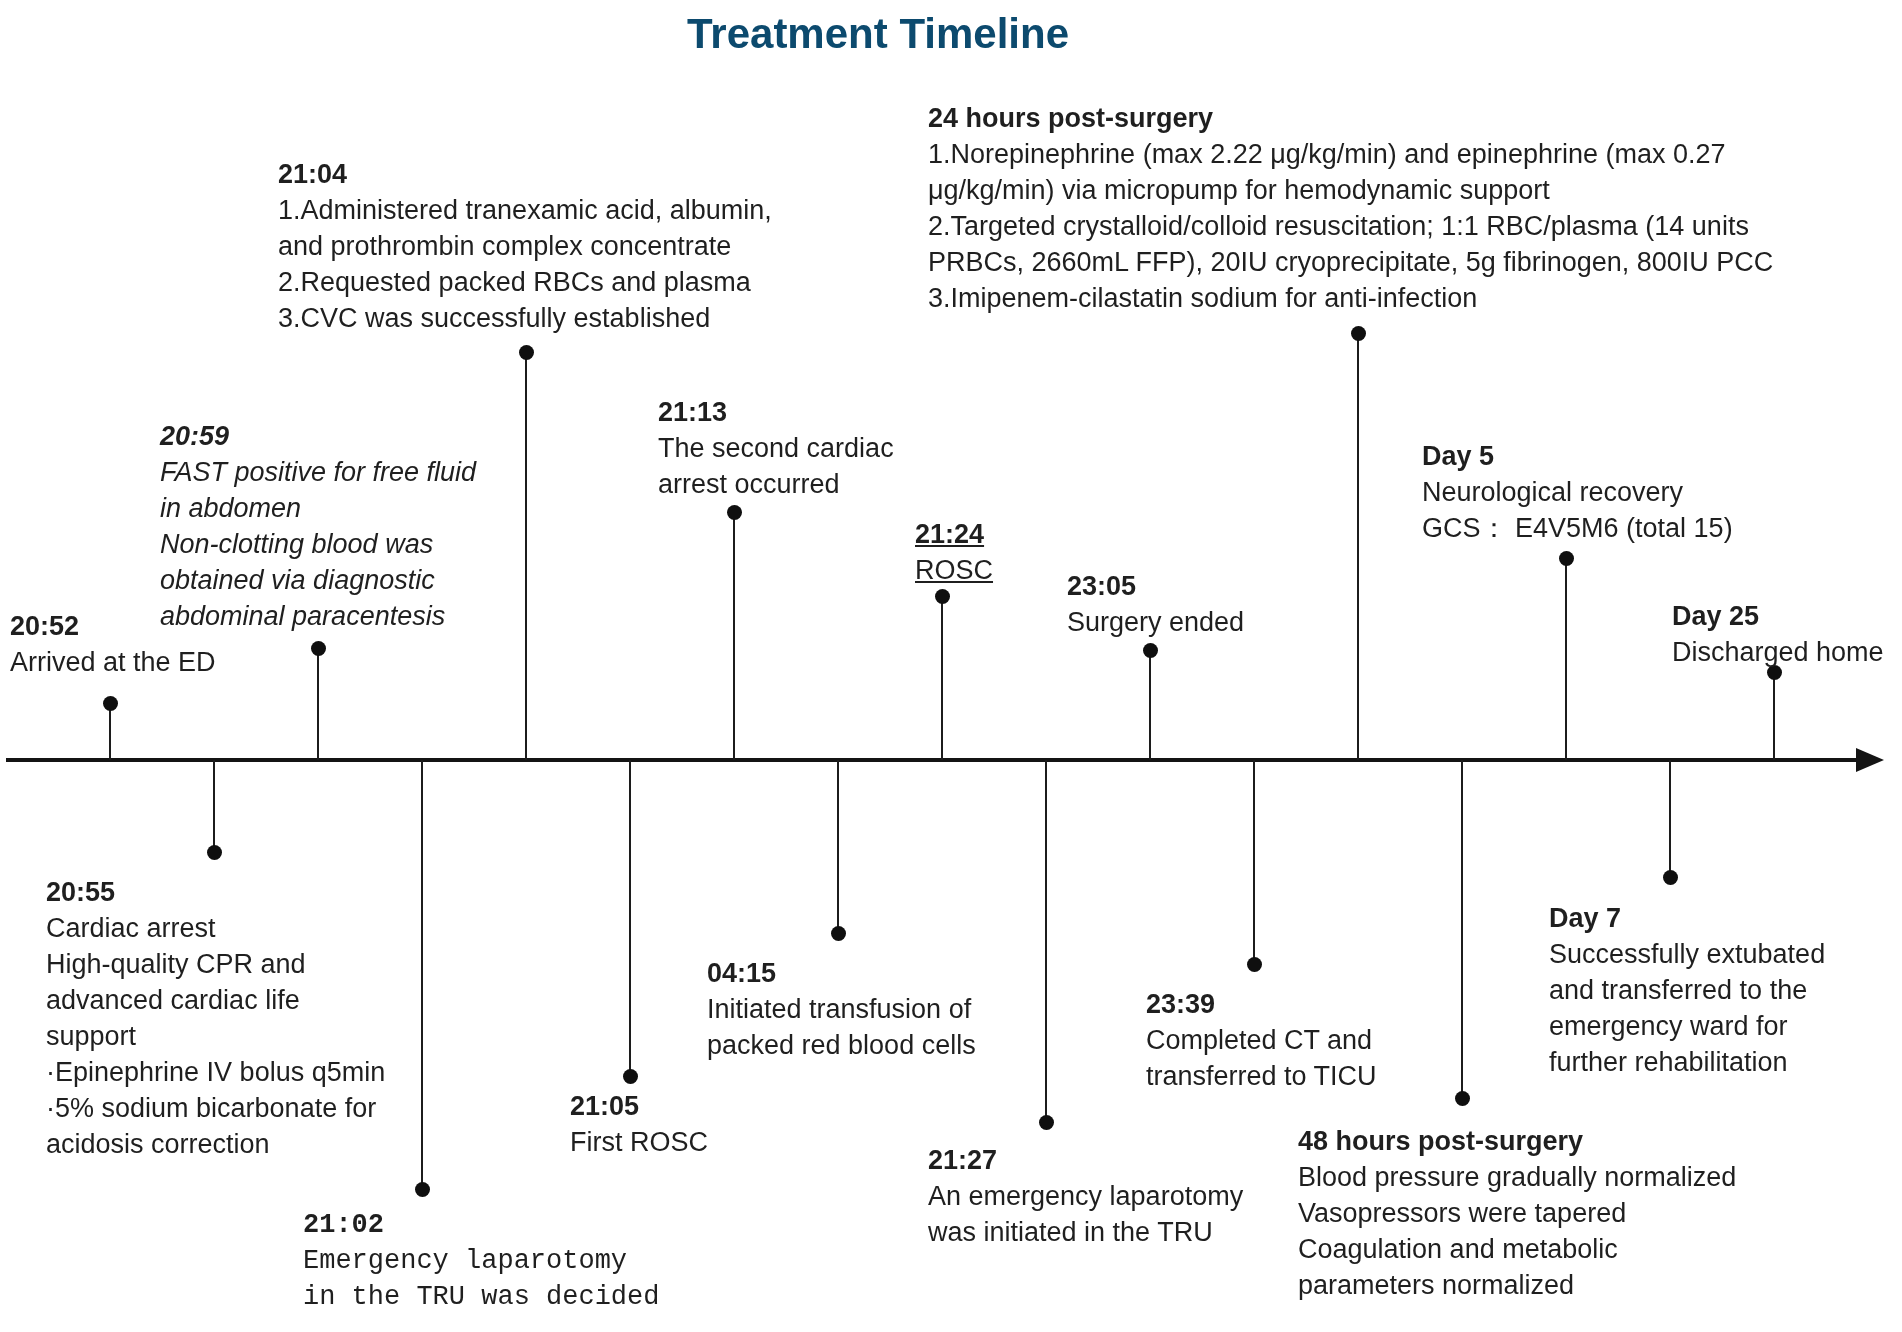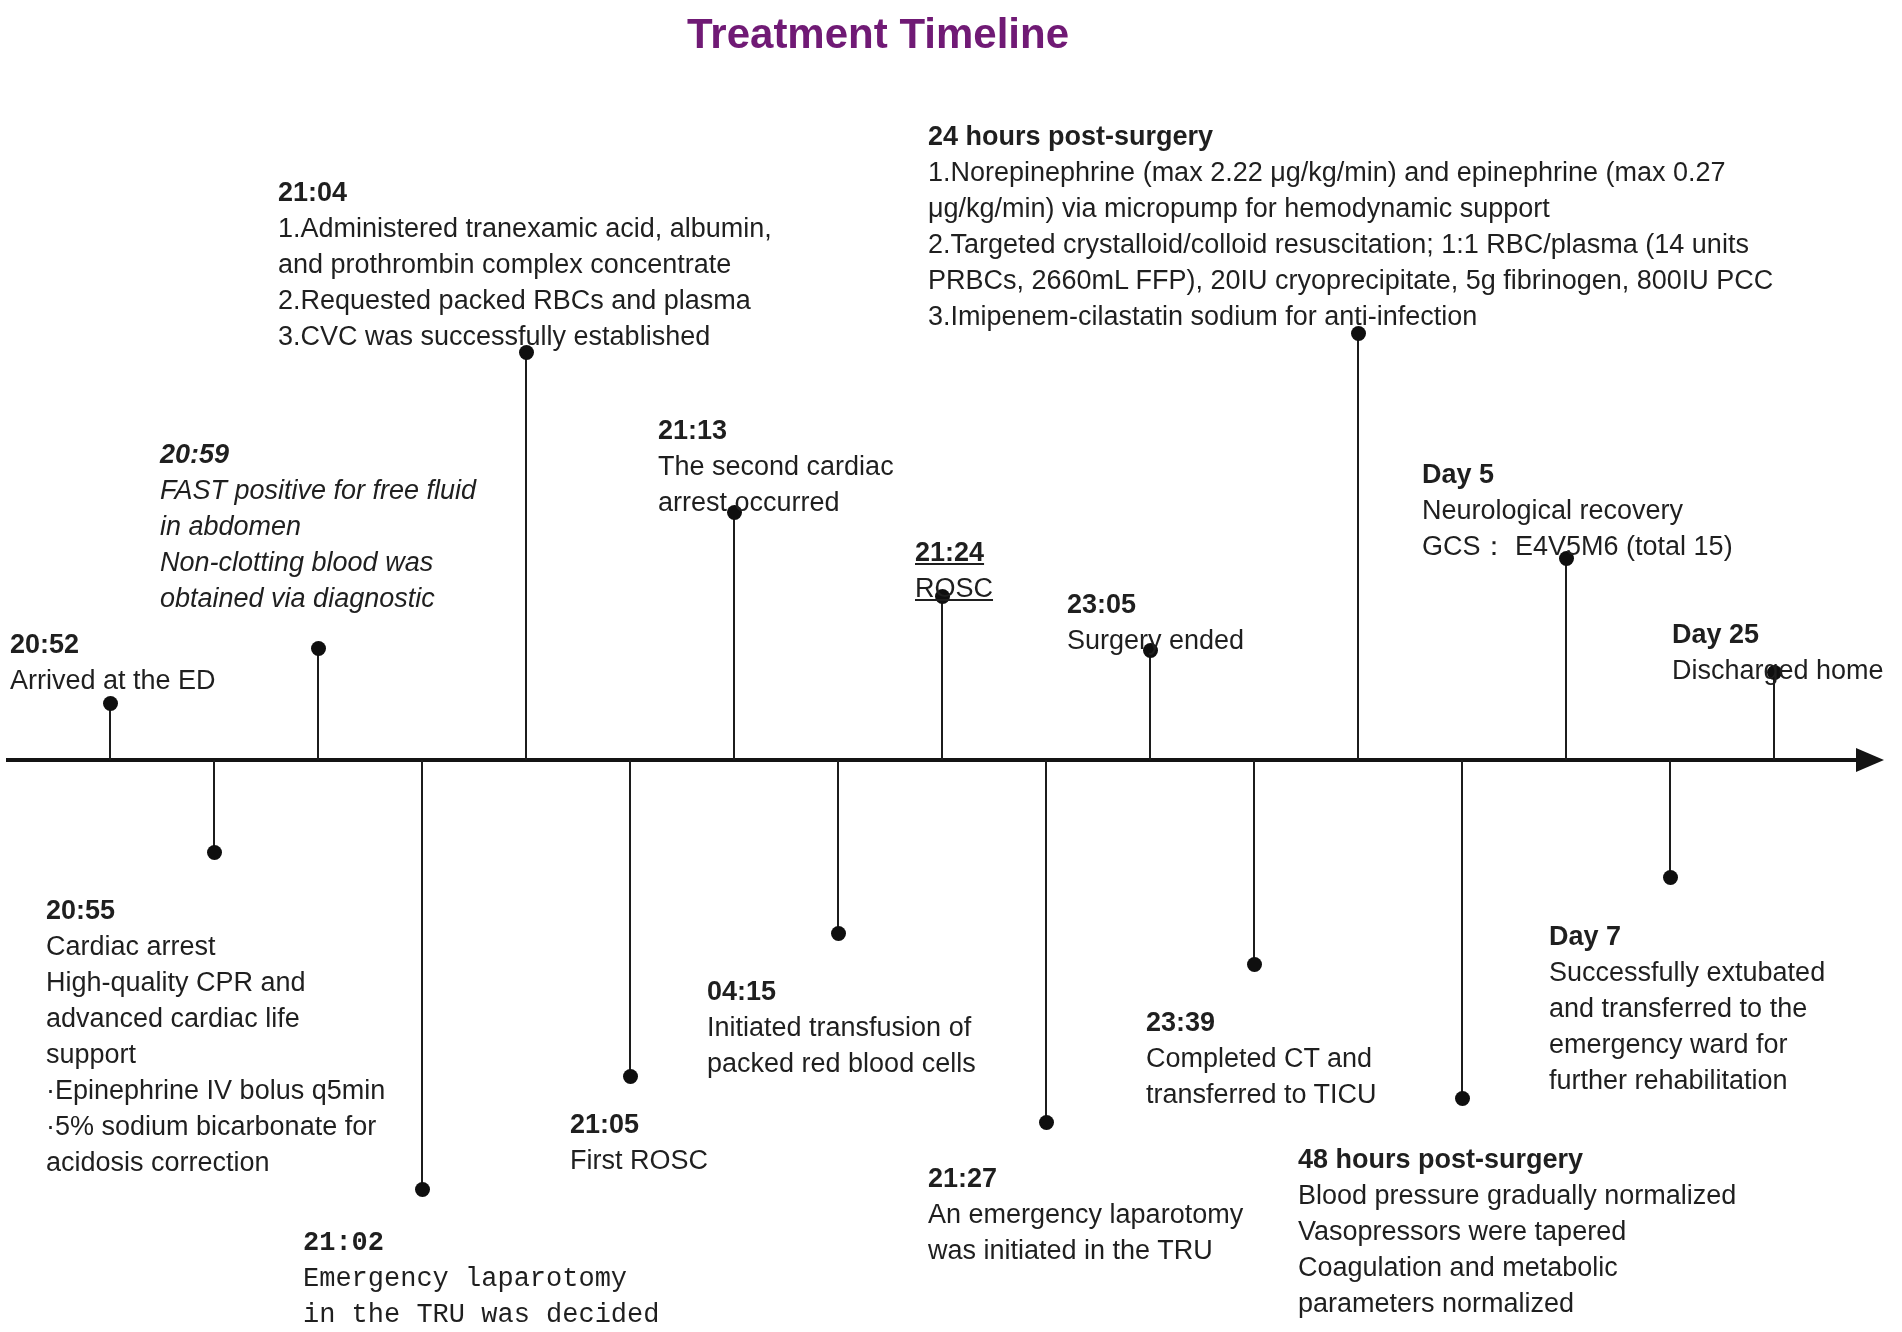--- a/index.html
+++ b/index.html
@@ -10,21 +10,21 @@
     font-family:"Liberation Sans","DejaVu Sans",sans-serif;
     color:#1f1f1f;
     overflow:hidden;
   }
   .figure-title{
     position:absolute;
     left:878px;top:10px;
     transform:translateX(-50%);
     font-size:42px;
     font-weight:bold;
-    color:#701a75;
+    color:#0c4a6e;
     white-space:nowrap;
     margin:0;
   }
   .axis{
     position:absolute;
     height:4px;
     background:#141414;
   }
   .axis-arrow{
     position:absolute;
@@ -45,21 +45,20 @@
     background:#0f0f0f;
   }
   .event-text{
     position:absolute;
     font-size:27px;
     line-height:36px;
     white-space:nowrap;
   }
   .event-label{
     font-weight:bold;
-    margin-top:18px;
   }
 </style>
 </head>
 <body>
 
 <div class="canvas">
   <h1 class="figure-title">Treatment Timeline</h1>
   <div class="axis" id="axis" style="left: 6px; top: 758px; width: 1852px; background: rgb(20, 20, 20);"></div>
   <div class="axis-arrow" id="axis-arrow" style="left: 1856px; top: 748px;"></div>
   <div id="events-layer">
@@ -82,20 +81,21 @@
         <div class="event-line">acidosis correction</div>
       </div>
       <div class="stem" style="left: 317px; top: 648px; height: 112px;"></div>
       <div class="dot" style="left: 310.5px; top: 640.5px; background: rgb(15, 15, 15);"></div>
       <div class="event-text" style="left: 160px; top: 418px; font-style: italic;">
         <div class="event-label">20:59</div>
         <div class="event-line">FAST positive for free fluid</div>
         <div class="event-line">in abdomen</div>
         <div class="event-line">Non-clotting blood was</div>
         <div class="event-line">obtained via diagnostic</div>
+        <div class="event-line">abdominal paracentesis</div>
       </div>
       <div class="stem" style="left: 421px; top: 760px; height: 429px;"></div>
       <div class="dot" style="left: 414.5px; top: 1181.5px; background: rgb(15, 15, 15);"></div>
       <div class="event-text" style="left: 303px; top: 1207px; font-family: Liberation Mono, monospace;">
         <div class="event-label">21:02</div>
         <div class="event-line">Emergency laparotomy</div>
         <div class="event-line">in the TRU was decided</div>
       </div>
       <div class="stem" style="left: 525px; top: 352px; height: 408px;"></div>
       <div class="dot" style="left: 518.5px; top: 344.5px; background: rgb(15, 15, 15);"></div>

